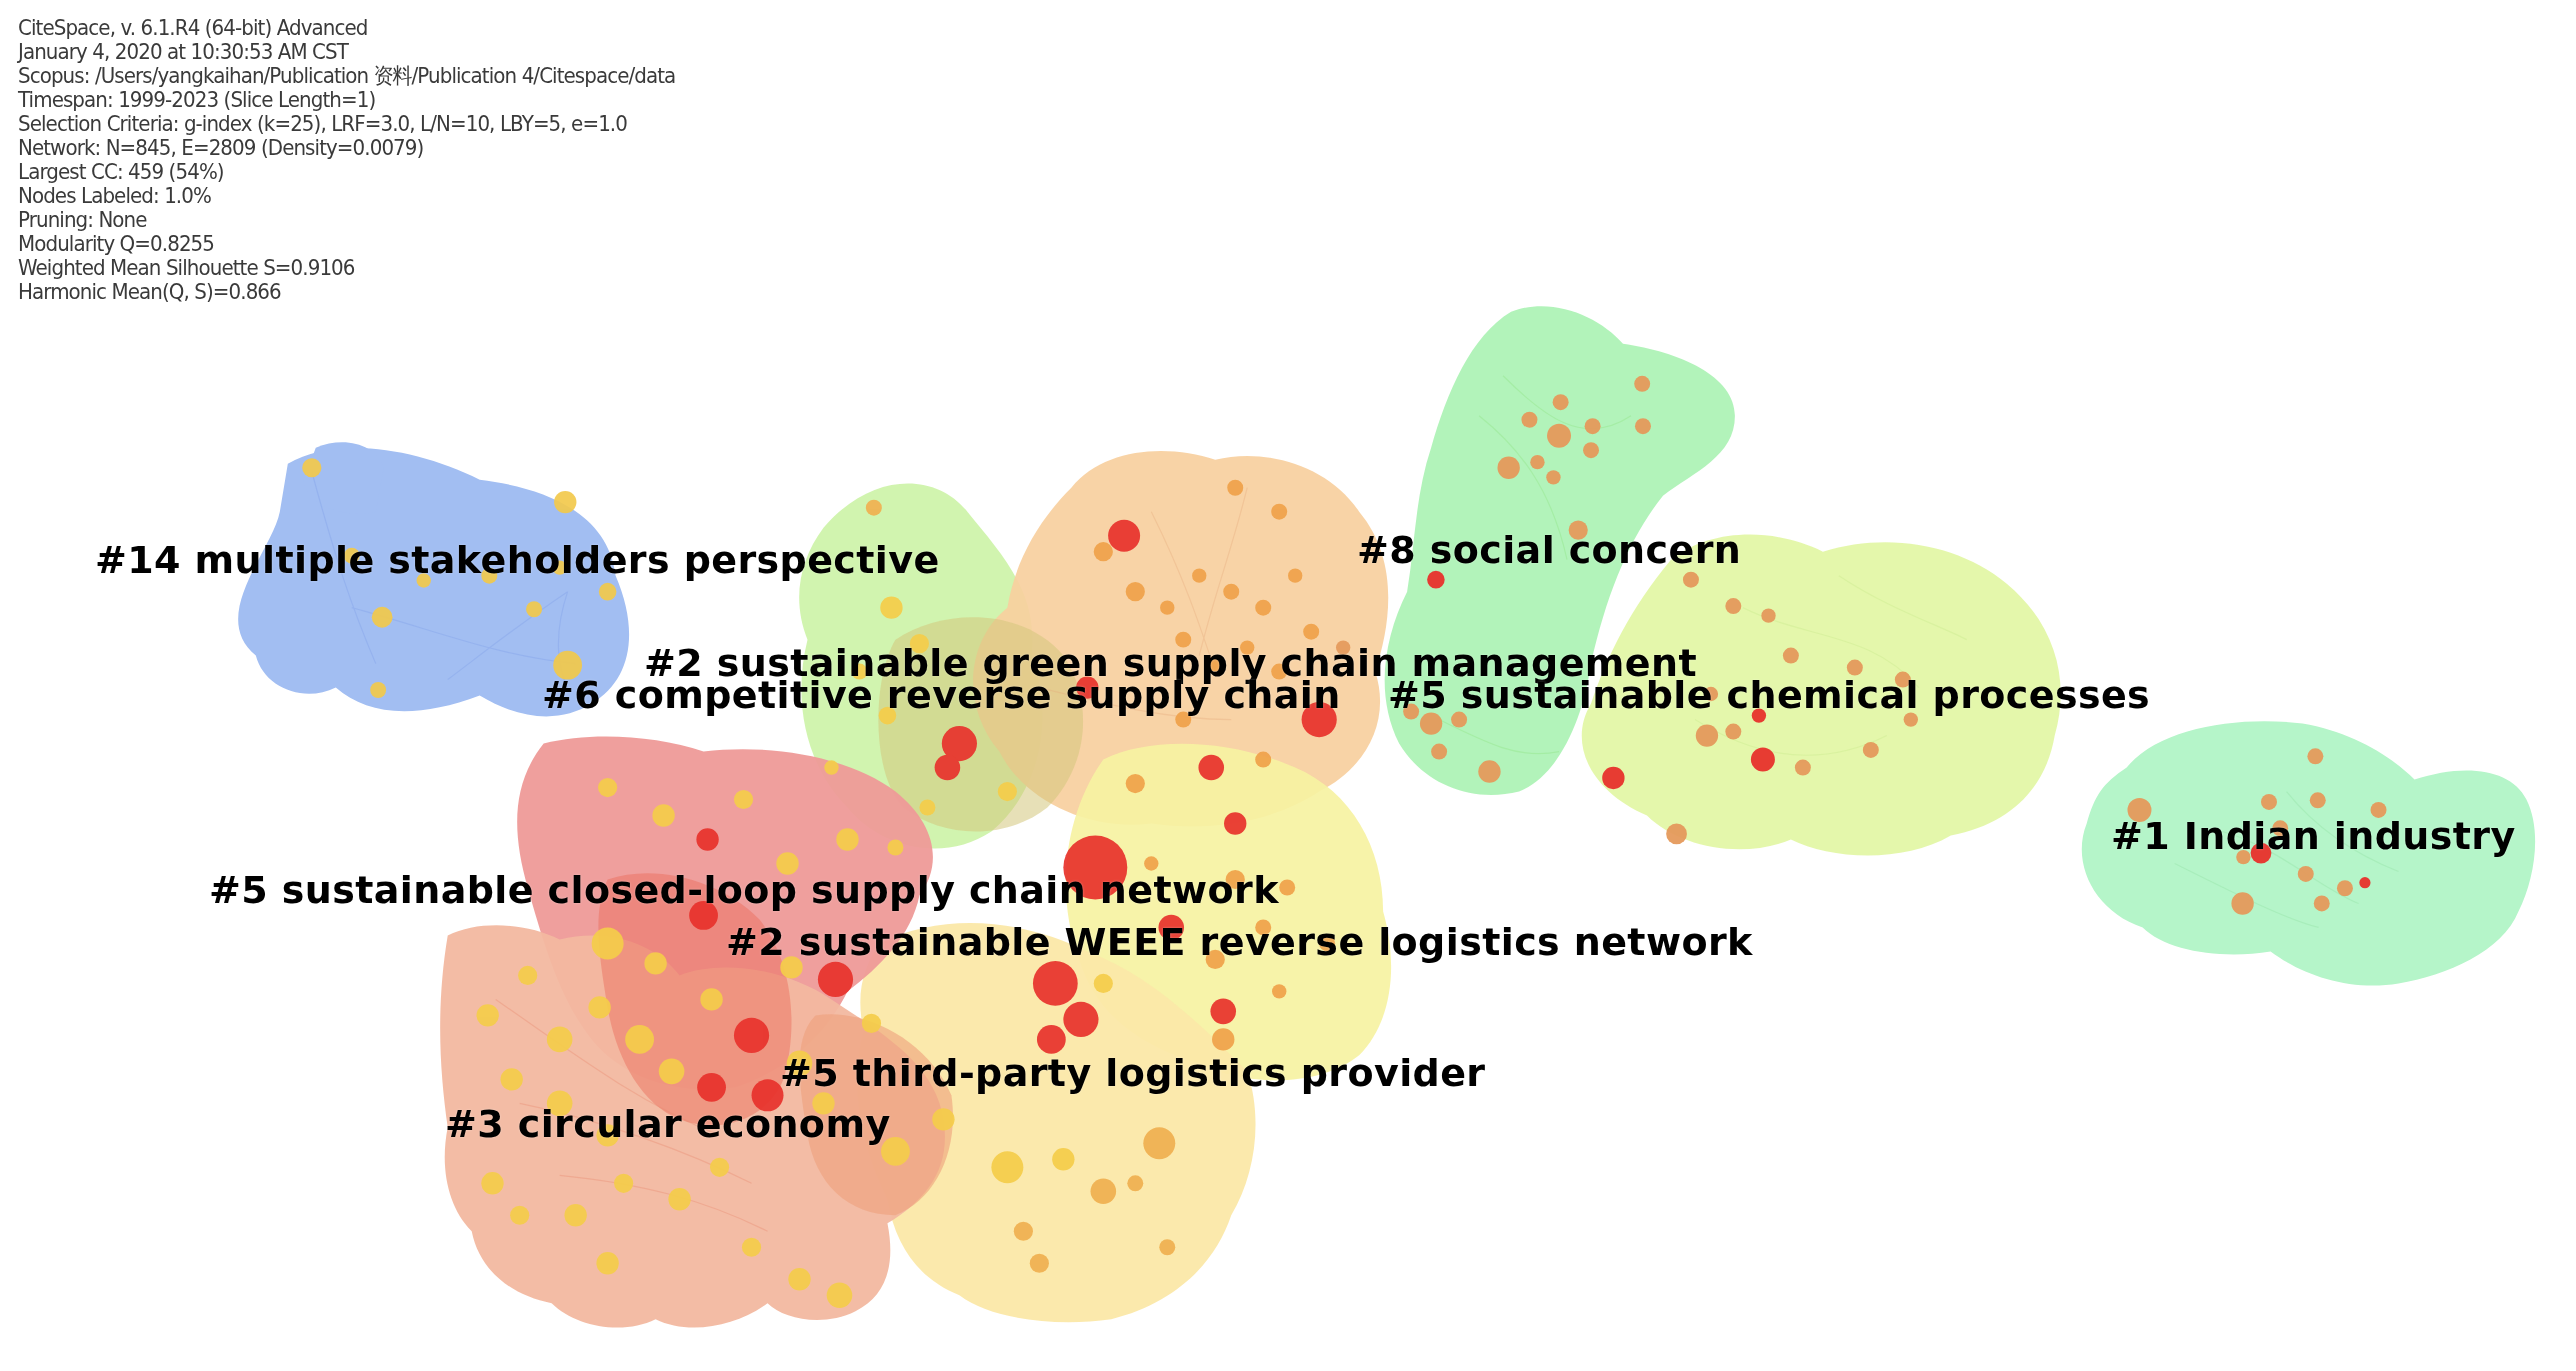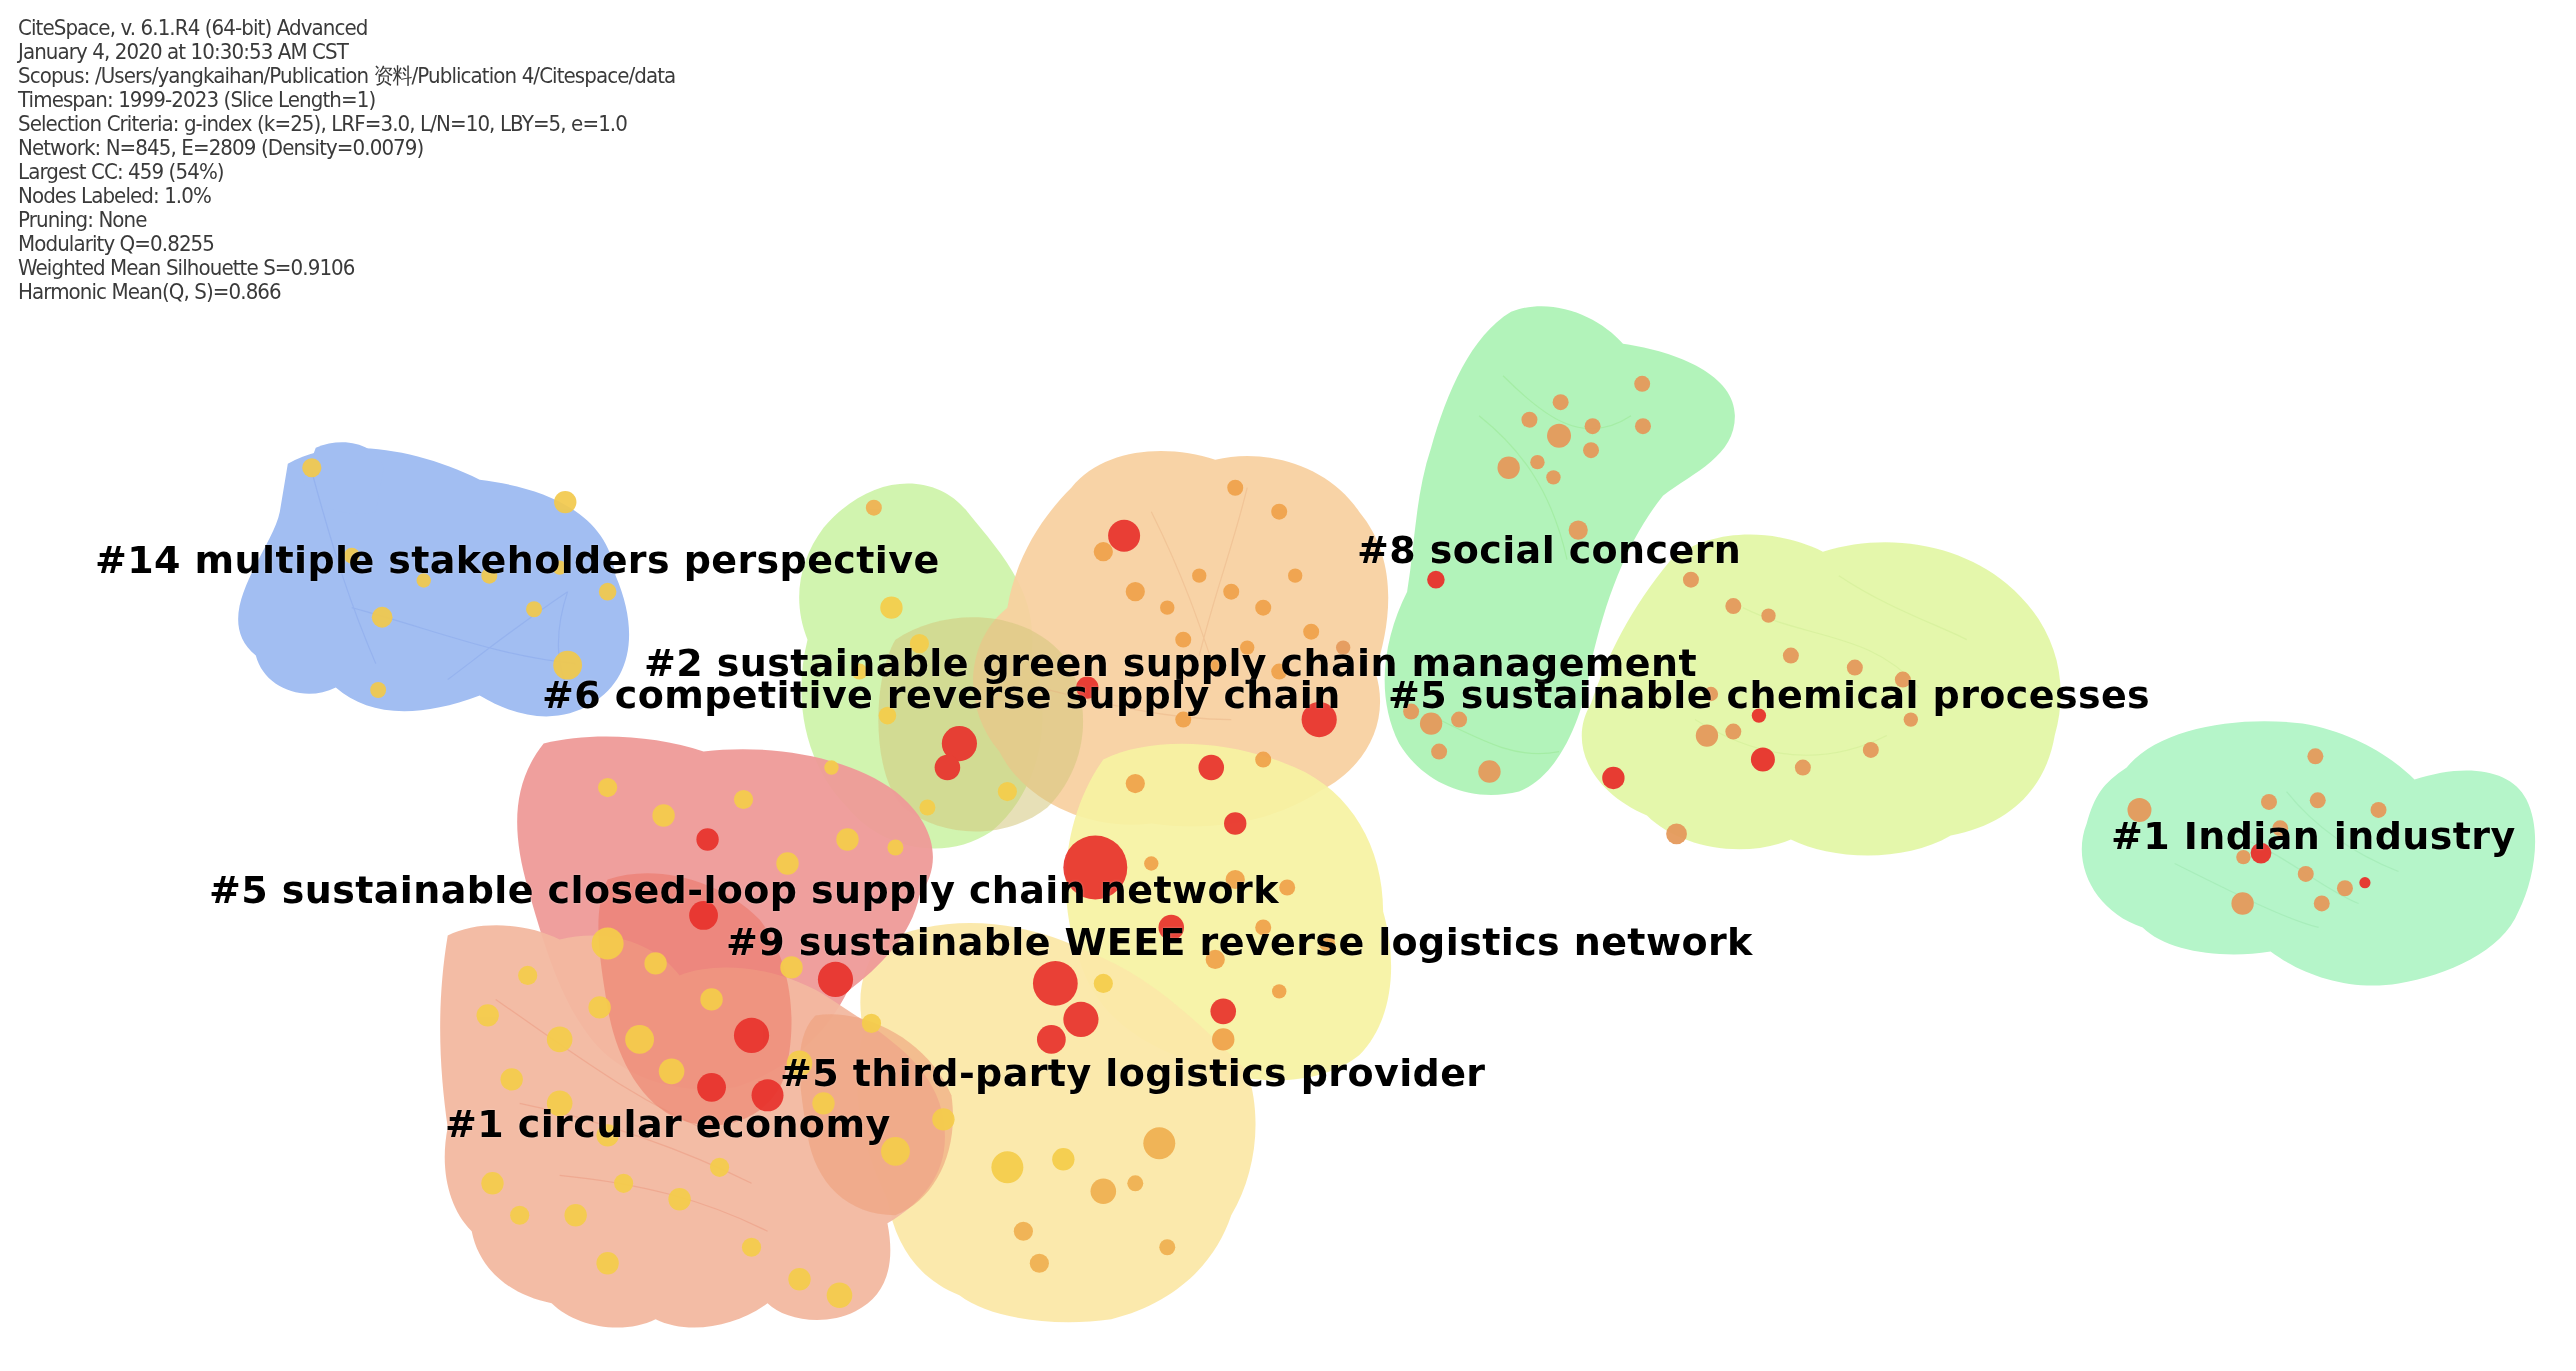--- a/index.html
+++ b/index.html
@@ -263,16 +263,16 @@
   <div>Harmonic Mean(Q, S)=0.866</div>
 </div>
 
 <div class="clabel" style="left:95px; top:541px;">#14 multiple stakeholders perspective</div>
 <div class="clabel" style="left:1357px; top:531px;">#8 social concern</div>
 <div class="clabel" style="left:644px; top:624px;margin-top:20px;">#2 sustainable green supply chain management</div>
 <div class="clabel" style="left:542px; top:676px;text-align:right;">#6 competitive reverse supply chain</div>
 <div class="clabel" style="left:1388px; top:676px;text-align:center;">#5 sustainable chemical processes</div>
 <div class="clabel" style="left:2111px; top:817px;">#1 Indian industry</div>
 <div class="clabel" style="left:209px; top:871px;">#5 sustainable closed-loop supply chain network</div>
-<div class="clabel" style="left:726px; top:923px;">#9 sustainable WEEE reverse logistics network</div>
+<div class="clabel" style="left:726px; top:923px;">#2 sustainable WEEE reverse logistics network</div>
 <div class="clabel" style="left:780px; top:1054px;">#5 third-party logistics provider</div>
-<div class="clabel" style="left:445px; top:1105px;">#1 circular economy</div>
+<div class="clabel" style="left:445px; top:1105px;">#3 circular economy</div>
 
 
 </body></html>

